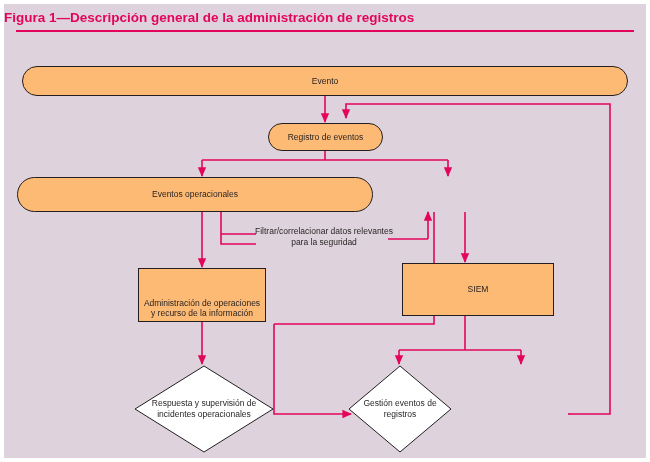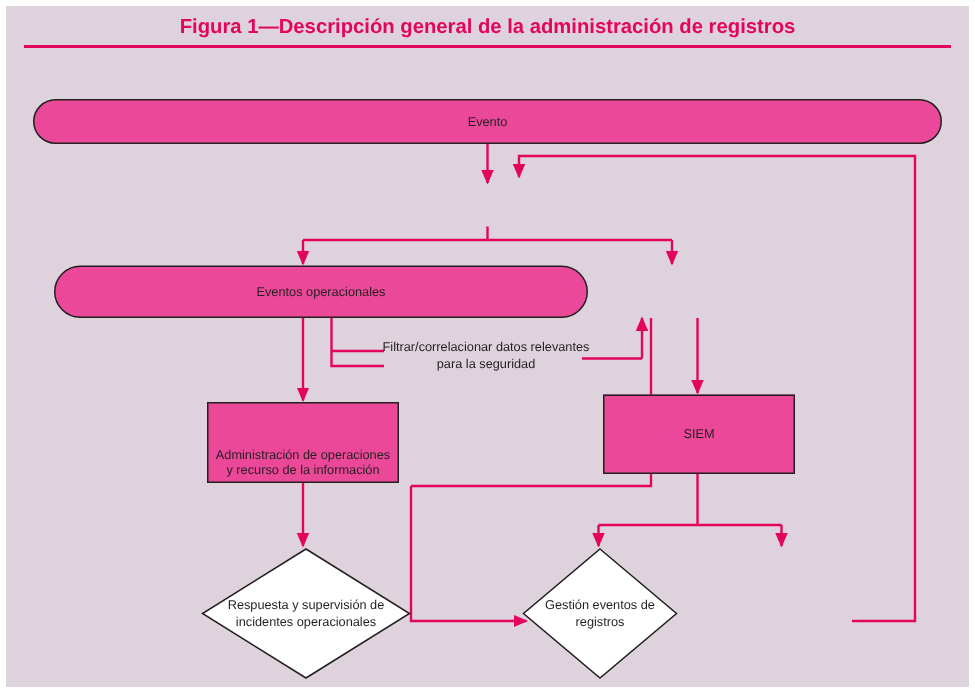--- a/index.html
+++ b/index.html
@@ -11,21 +11,21 @@
   }
   #figure{
     position:relative;
     width:650px;height:462px;
     box-sizing:border-box;
     background:#ded3dc;
     border:4px solid #ffffff;
   }
   #title-bar{
     position:absolute;left:0;top:0;width:642px;height:26px;
-    display:flex;align-items:center;justify-content:center;
+    display:flex;align-items:center;justify-content:flex-start;
     background:#ded3dc;
   }
   #title-text{
     color:#e3055c;
     font-size:13.5px;
     font-weight:bold;
     letter-spacing:0px;
     white-space:nowrap;
   }
   #title-rule{
@@ -33,21 +33,21 @@
     background:#e3055c;
   }
   #canvas{
     position:absolute;left:12px;top:30px;width:618px;height:420px;
   }
   svg{position:absolute;left:0;top:0;width:618px;height:420px;}
 
   .node{
     position:absolute;
     box-sizing:border-box;
-    background:#ec4899;
+    background:#fdba74;
     border:1px solid #231f20;
     display:flex;align-items:center;justify-content:center;
     text-align:center;
     font-size:8.5px;
     color:#231f20;
     line-height:1.25;
     padding:2px;
   }
   .pill{border-radius:999px;}
   .rect{}
@@ -128,35 +128,38 @@
         <path d="M556,380 L594,380 L594,70 L330,70 L330,84" marker-end="url(#ah)"></path>
 
         <path d="M552,380 L556,380"></path>
       </g>
     </svg>
 
     <div class="node pill" style="left:6px;top:32px;width:606px;height:30px;">
       <span>Evento</span>
     </div>
 
+    <div class="node pill" style="left:252px;top:89px;width:115px;height:28px;">
+      <span>Registro de eventos</span>
+    </div>
 
-    <div class="node pill" style="left:20px;top:143px;width:356px;height:35px;justify-content:center;">
+    <div class="node pill" style="left:1px;top:143px;width:356px;height:35px;justify-content:center;">
       <span>Eventos operacionales</span>
     </div>
 
 
     <div class="plain-label" style="left:238px;top:192px;width:140px;">
       <span>Filtrar/correlacionar datos relevantes para la seguridad</span>
     </div>
 
     <div class="node rect" style="left:122px;top:234px;width:128px;height:54px;align-items:flex-end;">
       <span>Administración de operaciones y recurso de la información</span>
     </div>
 
-    <div class="node rect" style="left:386px;top:229px;width:128px;height:53px;">
+    <div class="node rect" style="left:386px;top:229px;width:152px;height:53px;">
       <span>SIEM</span>
     </div>
 
     <div class="diamond-wrap" style="left:118px;top:331px;width:140px;height:88px;">
       <svg viewBox="0 0 140 88" style="width:140px;height:88px;left:0;top:0;">
         <polygon points="70,1 139,44 70,87 1,44" fill="#ffffff" stroke="#231f20" stroke-width="1"></polygon>
       </svg>
       <div class="diamond-label">Respuesta y supervisión de incidentes operacionales</div>
     </div>
 

